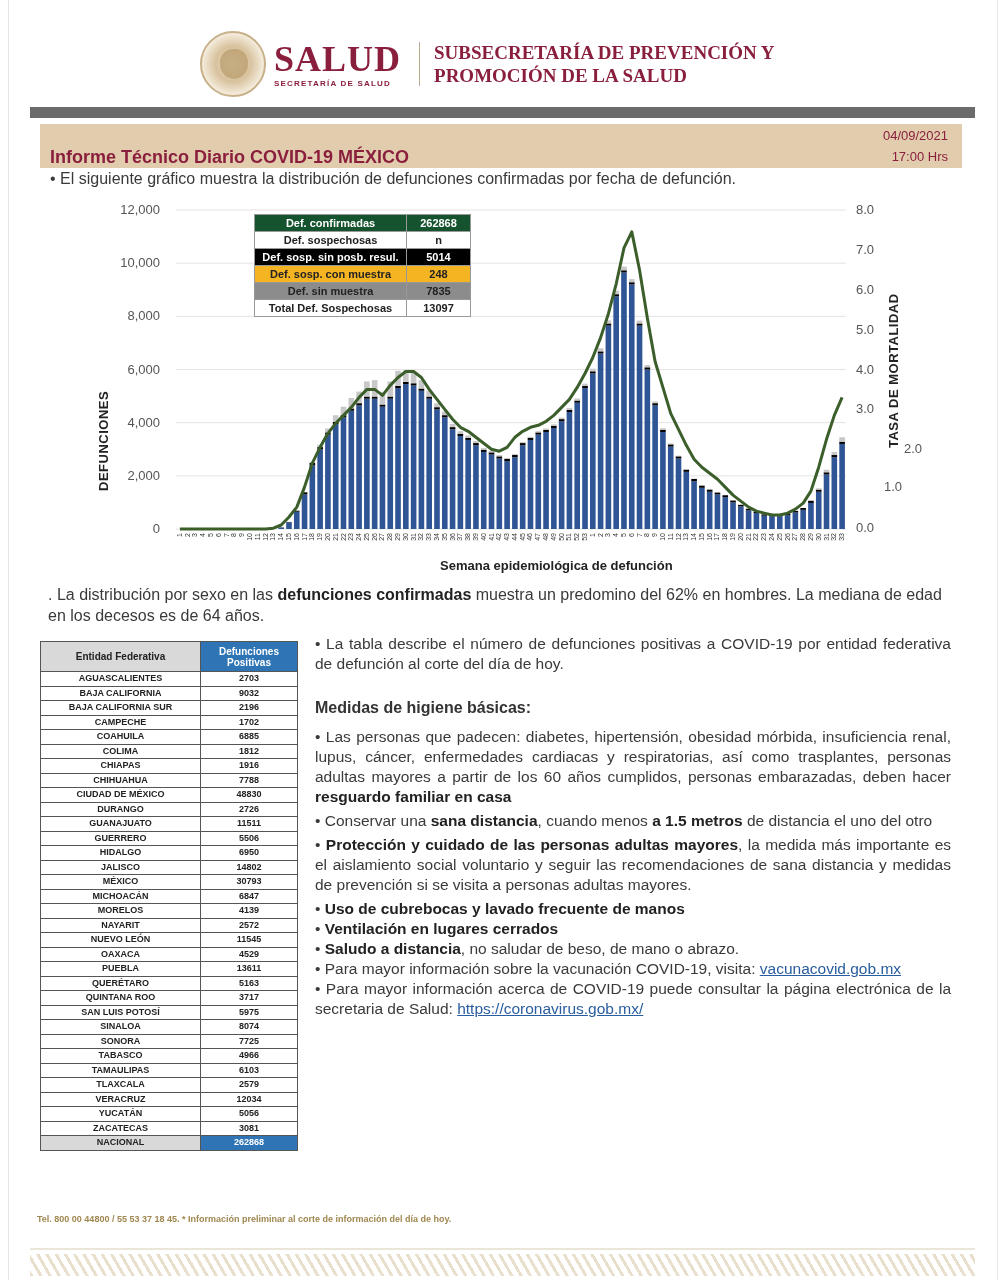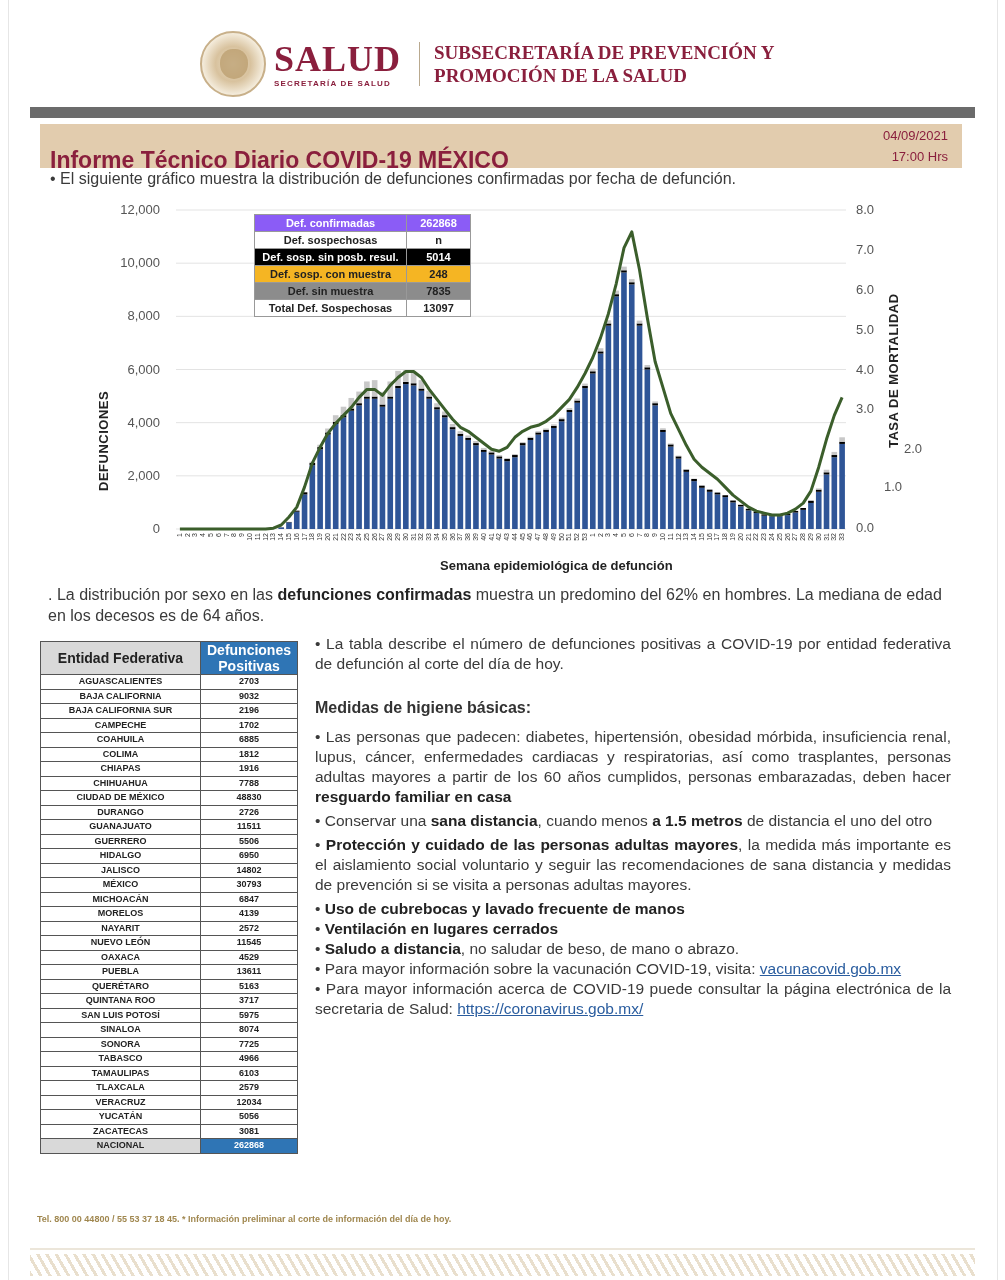--- a/index.html
+++ b/index.html
@@ -13,50 +13,50 @@
   .seal::after { content: ""; position: absolute; left: 18px; top: 16px; width: 28px; height: 30px; border-radius: 45% 45% 50% 50%; background: #b89a6a; opacity: .7; }
   .salud-block { margin-left: 8px; display: flex; flex-direction: column; }
   .salud-word { font-family: "Liberation Serif", "DejaVu Serif", serif; font-size: 36px; font-weight: bold; color: #8a1f3d; letter-spacing: 1px; line-height: 38px; }
   .salud-sub { font-size: 8px; font-weight: bold; color: #8a1f3d; letter-spacing: 1.2px; margin-top: 1px; }
   .header-divider { width: 1px; height: 44px; background: #b9a98f; margin: 0 14px 0 18px; }
   .subsec { font-family: "Liberation Serif", "DejaVu Serif", serif; font-size: 19px; font-weight: bold; color: #8a1f3d; line-height: 23px; }
   .top-bar { position: absolute; left: 30px; top: 107px; width: 945px; height: 11px; background: #6b6b6b; }
 
   
   .title-bar { position: absolute; left: 40px; top: 124px; width: 922px; height: 44px; background: #e2ccae; }
-  .title-text { position: absolute; left: 10px; top: 23px; font-size: 23px; font-weight: bold; color: #8a1f3d; }
+  .title-text { position: absolute; left: 10px; top: 23px; font-size: 18px; font-weight: bold; color: #8a1f3d; }
   .title-date { position: absolute; right: 14px; top: 4px; font-size: 13px; color: #8a1f3d; text-align: right; }
   .title-time { position: absolute; right: 14px; top: 25px; font-size: 13px; color: #8a1f3d; text-align: right; }
   .intro { position: absolute; left: 50px; top: 170px; font-size: 16px; color: #3a3a3a; }
 
   
   .chart-wrap { position: absolute; left: 100px; top: 196px; width: 830px; height: 380px; }
   .chart-svg { position: absolute; left: 0; top: 0; }
   .ytick { position: absolute; font-size: 13px; color: #555; text-align: right; width: 60px; }
   .ytick-r { position: absolute; font-size: 13px; color: #555; }
   .ylabel-left { position: absolute; left: -4px; top: 295px; transform: rotate(-90deg); transform-origin: left top; font-size: 13px; font-weight: bold; color: #222; letter-spacing: .5px; white-space: nowrap; }
   .ylabel-right { position: absolute; left: 786px; top: 252px; transform: rotate(-90deg); transform-origin: left top; font-size: 13px; font-weight: bold; color: #222; letter-spacing: .5px; white-space: nowrap; }
   .xlabel { position: absolute; left: 340px; top: 362px; font-size: 13px; font-weight: bold; color: #222; }
   .legend-table { position: absolute; left: 154px; top: 18px; border-collapse: collapse; font-size: 11px; font-weight: bold; border: 1px solid #222; }
   .legend-table td { border: 1px solid #999; padding: 1px 4px; height: 17px; text-align: center; }
   .legend-table td:first-child { width: 152px; }
   .legend-table td:last-child { width: 64px; }
-  .lg-blue td { background: #8b5cf6; color: #fff; }
+  .lg-blue td { background: #14532d; color: #fff; }
   .lg-white td { background: #fff; color: #222; }
   .lg-black td { background: #000; color: #fff; }
   .lg-yellow td { background: #f5b523; color: #222; }
   .lg-gray td { background: #8c8c8c; color: #222; }
 
   
   .dist-para { position: absolute; left: 48px; top: 584px; width: 905px; font-size: 16px; line-height: 21px; color: #3a3a3a; }
   .dist-para b { color: #222; }
 
   
   .state-table { position: absolute; left: 40px; top: 641px; width: 258px; border-collapse: collapse; font-size: 9px; font-weight: bold; color: #222; }
-  .state-table th { height: 30px; font-size: 14px; border: 1px solid #555; margin-left: 23px; }
+  .state-table th { height: 30px; font-size: 10px; border: 1px solid #555; margin-left: 23px; }
   .state-table th.h-ent { background: #d9d9d9; width: 160px; }
   .state-table th.h-def { background: #2f75b5; color: #fff; }
   .state-table td { height: 14.5px; text-align: center; border: 1px solid #555; padding: 0; line-height: 13px; }
   .state-table tr.total td.t-name { background: #d9d9d9; }
   .state-table tr.total td.t-val { background: #2f75b5; color: #fff; }
 
   
   .right-col { position: absolute; left: 315px; top: 634px; width: 636px; font-size: 15.5px; line-height: 20px; color: #3a3a3a; text-align: justify; }
   .right-col p { margin-bottom: 4px; }
   .right-col .blk { margin-bottom: 24px; }

